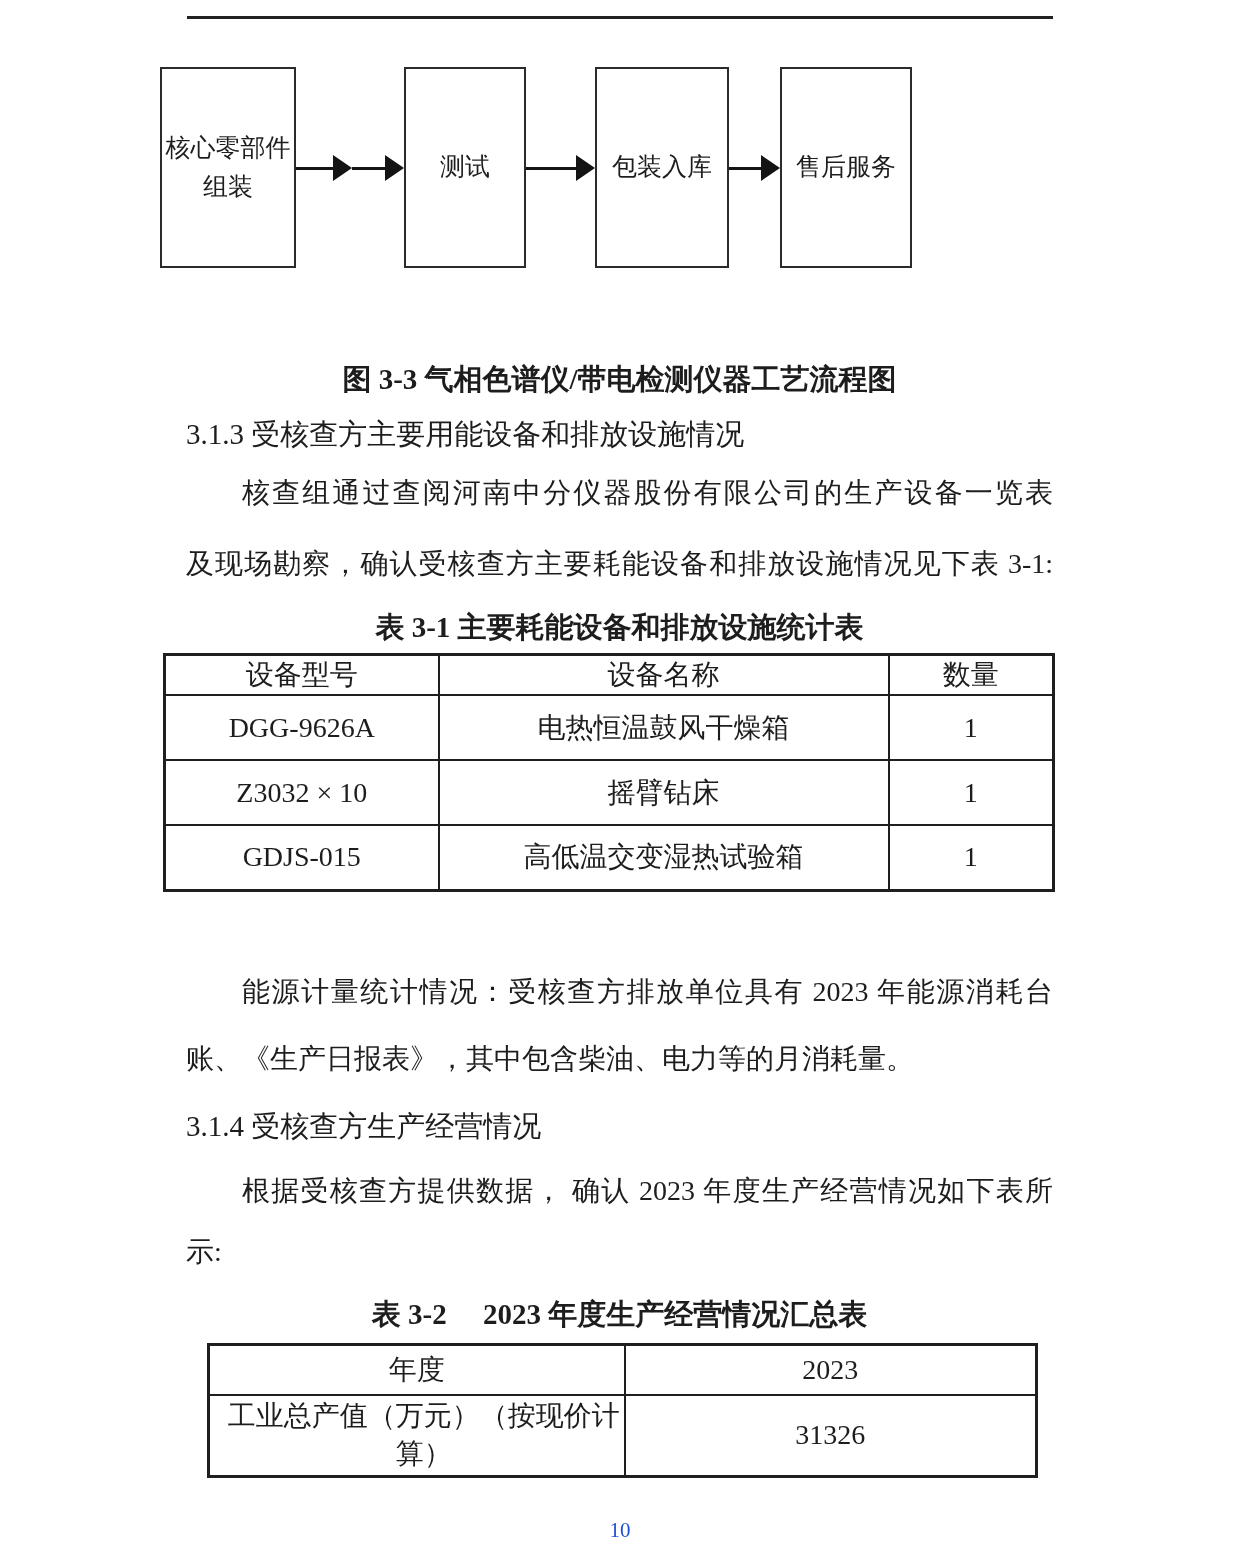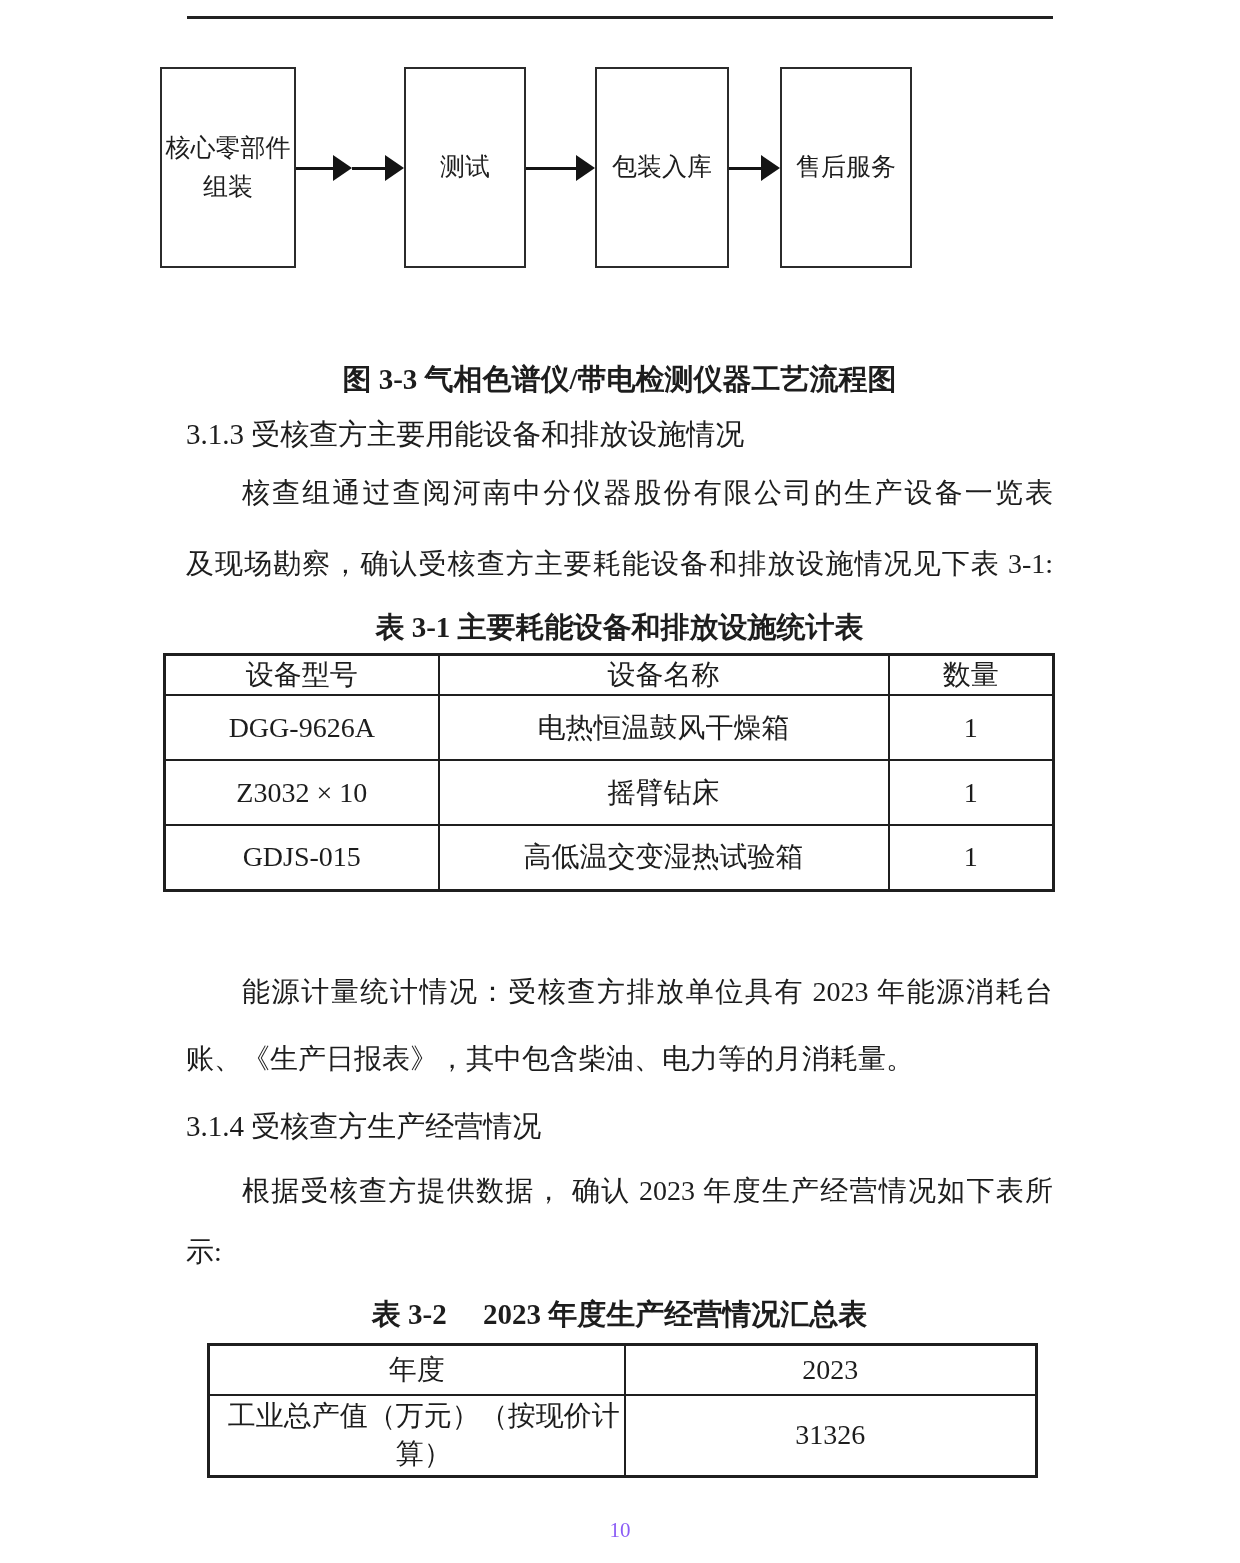--- a/index.html
+++ b/index.html
@@ -86,21 +86,21 @@
     border:2px solid #1f1f1f;
     text-align:center; vertical-align:middle;
     font-size:28px;
   }
   .t2 .r1 td { height:50px; }
   .t2 .r2 td { height:82px; }
   .t2 .label-cell { text-align:center; padding-left:14px; }
   
   .page-number {
     position:absolute; left:0; top:1518px; width:100%;
-    text-align:center; font-size:21px; color:#8b5cf6;
+    text-align:center; font-size:21px; color:#1d4ed8;
   }
 </style>
 </head>
 <body>
 
 <div class="page">
 
   <div class="top-rule"></div>
 
   <div class="flowchart">

